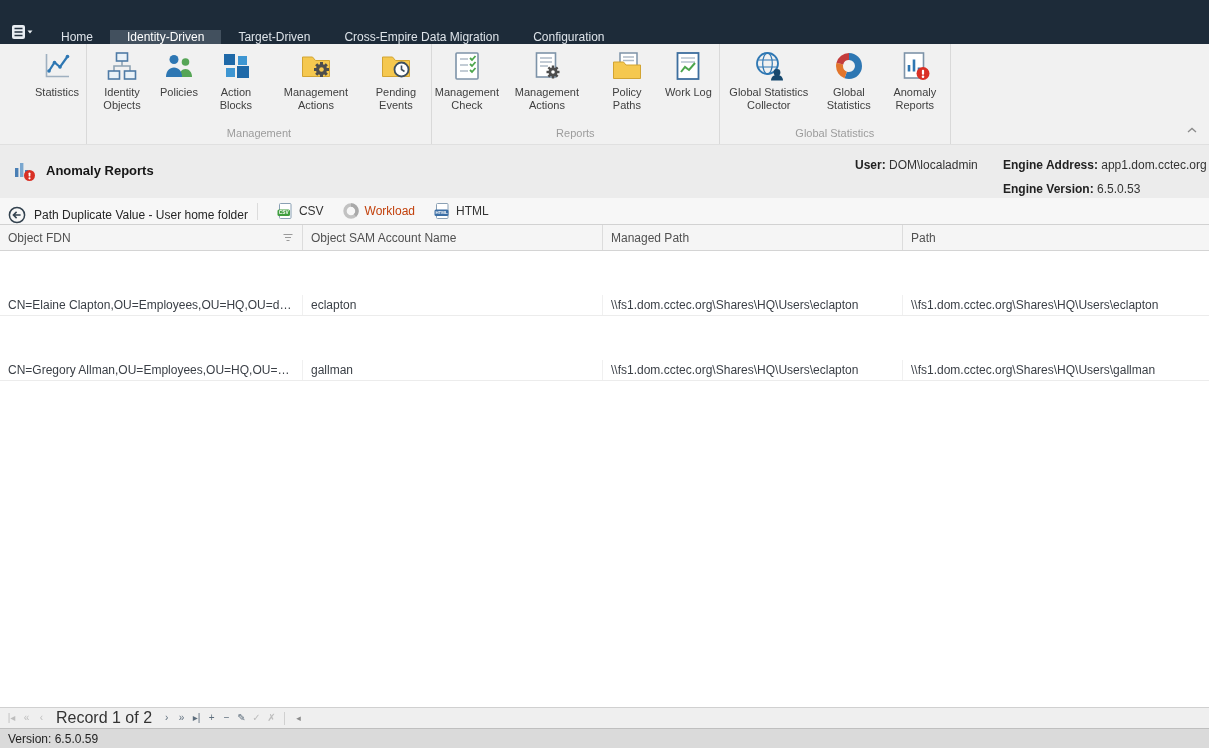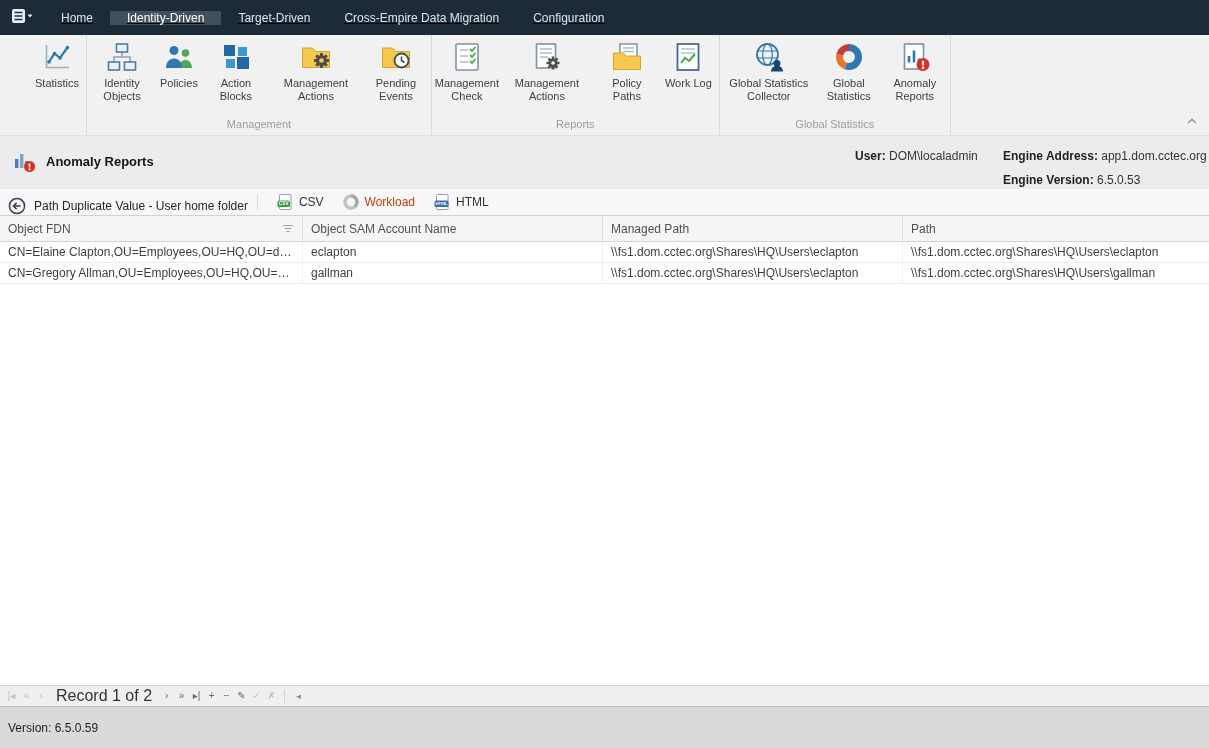--- a/index.html
+++ b/index.html
@@ -1,21 +1,21 @@
 <!DOCTYPE html>
 <html><head>
 <meta charset="utf-8">
 <style>
   * { margin:0; padding:0; box-sizing:border-box; }
   html,body { width:1209px; height:748px; }
   body { font-family:"Liberation Sans", sans-serif; background:#fff; overflow:hidden; }
   .app { width:1209px; height:748px; display:flex; flex-direction:column; }
 
   
-  .menubar { height:35px; background:#1d2b39; display:flex; align-items:center; flex-shrink:0;text-decoration:underline; }
+  .menubar { height:44px; background:#1d2b39; display:flex; align-items:flex-end; flex-shrink:0; }
   .app-button { width:44px; display:flex; align-items:center; justify-content:center; cursor:pointer; }
   .tab { padding:0 17px; display:flex; align-items:center; color:#dde3e9; font-size:12px; cursor:pointer; white-space:nowrap; }
   .tab.active { background:#42505e; color:#fff; }
 
   
   .ribbon { height:101px; background:#f1f1f1; display:flex; flex-shrink:0; position:relative; border-bottom:1px solid #e0e0e0;padding-left:28px; }
   .rgroup { display:flex; flex-direction:column; border-right:1px solid #d9d9d9; padding:0 2px; }
   .rbuttons { flex:1; display:flex; align-items:flex-start; }
   .rbtn { display:flex; flex-direction:column; align-items:center; padding:6px 5px 2px; max-width:66px; cursor:pointer; }
   .rbtn.wide { max-width:94px; }
@@ -39,42 +39,42 @@
   .toolbar { height:27px; background:#f7f7f7; border-bottom:1px solid #d2d2d2; display:flex; align-items:center; flex-shrink:0; padding:0 8px; }
   .back-btn { display:flex; align-items:center; gap:8px; cursor:pointer;margin-top:7px; }
   .back-btn svg { width:18px; height:18px; display:block; }
   .back-label { font-size:12px; color:#262626; }
   .tb-sep { width:1px; height:17px; background:#dcdcdc; margin:0 9px; }
   .tb-btn { display:flex; align-items:center; gap:5px; padding:2px 9px; font-size:12px; color:#333; cursor:pointer; }
   .tb-btn svg { width:18px; height:18px; display:block; }
   .tb-btn.disabled { color:#c2410c; cursor:default; }
 
   
-  .grid { flex:1; display:flex; flex-direction:column; background:#fff; overflow:hidden; }
+  .grid { flex:1; display:flex; flex-direction:column; background:#fff; overflow:hidden;gap:44px; }
   .grid-header { display:grid; grid-template-columns:303px 300px 300px 1fr; height:26px; background:#f5f5f5; border-bottom:1px solid #d4d4d4; flex-shrink:0; }
   .gh-cell { display:flex; align-items:center; padding:0 8px; font-size:12px; color:#515151; border-right:1px solid #dcdcdc; cursor:pointer; }
   .gh-cell:last-child { border-right:none; }
   .sort-ind { margin-left:auto; display:flex; align-items:center; }
   .grid-row { display:grid; grid-template-columns:303px 300px 300px 1fr; height:21px; border-bottom:1px solid #ececec; flex-shrink:0; cursor:default; }
   .g-cell { display:block; line-height:20px; padding:0 8px; font-size:12px; color:#3a3f46; border-right:1px solid #f0f0f0; white-space:nowrap; overflow:hidden; text-overflow:ellipsis; }
   .g-cell:last-child { border-right:none; }
   .grid-filler { flex:1; background:#fff; }
 
   
   .navigator { height:21px; background:#efefef; border-top:1px solid #d0d0d0; display:flex; align-items:center; flex-shrink:0; padding-left:4px; }
   .nav-btn { min-width:15px; text-align:center; color:#5d6d7c; font-size:10px; line-height:20px; cursor:pointer; padding:0 1px; }
   .nav-btn.disabled { color:#bdbdbd; cursor:default; }
   .nav-text { padding:0 7px; color:#333; font-size:16px; }
   .nav-sep { width:1px; height:13px; background:#d0d0d0; margin:0 5px; }
   .hscroll { flex:1; display:flex; align-items:center; height:100%; }
   .hscroll-arrow { color:#8a8a8a; font-size:9px; width:17px; text-align:center; cursor:pointer; }
   .hscroll-track { flex:1; height:100%; background:#efefef; cursor:pointer; }
 
   
-  .statusbar { height:42px; background:#dadada; border-top:1px solid #bfbfbf; display:flex; align-items:center; padding:0 8px; font-size:12px; color:#1f1f1f; flex-shrink:0; }
+  .statusbar { height:20px; background:#dadada; border-top:1px solid #bfbfbf; display:flex; align-items:center; padding:0 8px; font-size:12px; color:#1f1f1f; flex-shrink:0; }
 </style>
 </head>
 <body>
 
 <div class="app">
 
   <div class="menubar">
     <div class="app-button">
       <span>
         <svg width="22" height="16" viewBox="0 0 22 16">

